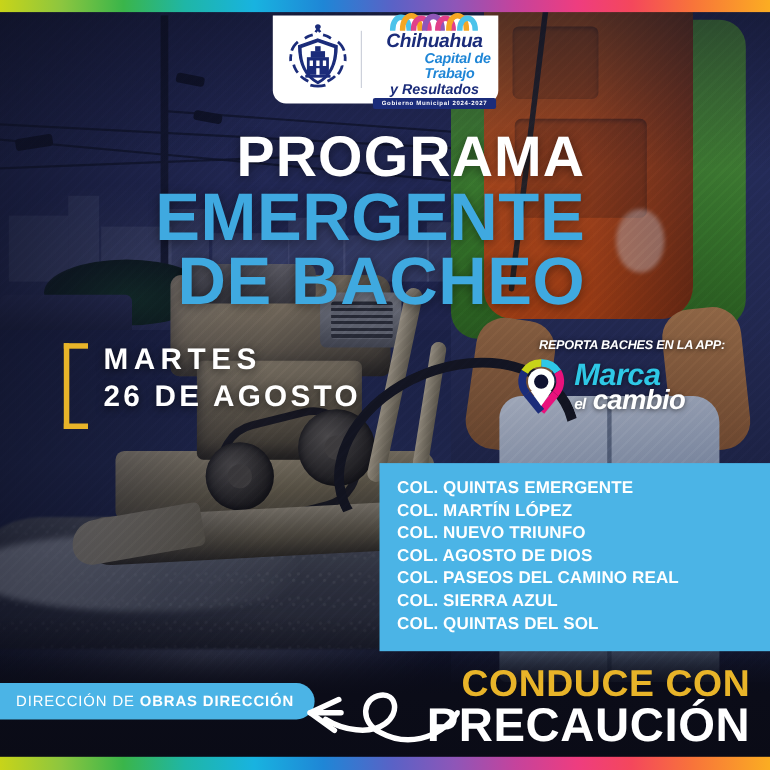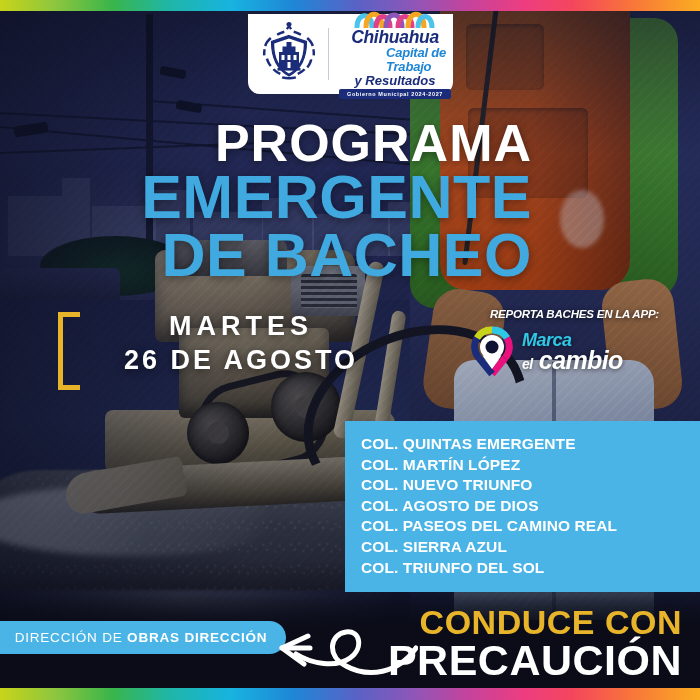--- a/index.html
+++ b/index.html
@@ -205,34 +205,34 @@
     text-shadow:0 2px 10px rgba(0,0,0,.45); }
   .t-emergente { font-size:61px; font-weight:bold; color:#3fa9e0; letter-spacing:.5px; line-height:.95;
     text-shadow:0 2px 10px rgba(0,0,0,.45); }
   .t-bacheo { font-size:61px; font-weight:bold; color:#3fa9e0; letter-spacing:.5px; line-height:.95;
     text-shadow:0 2px 10px rgba(0,0,0,.45); }
 
   
   .date-block { position:absolute; left:58px; top:312px; width:330px; height:78px; z-index:35; }
   .bracket { position:absolute; left:0; top:0; width:22px; height:78px;
     border-left:5px solid #e8b429; border-top:5px solid #e8b429; border-bottom:5px solid #e8b429; }
-  .date-text { position:absolute; left:36px; top:-2px; width:294px; text-align:center; }
+  .date-text { position:absolute; left:36px; top:-2px; width:294px; text-align:left; }
   .d-dia { font-size:27px; font-weight:bold; color:#ffffff; letter-spacing:5px; line-height:1.25;
     text-shadow:0 2px 8px rgba(0,0,0,.6); }
   .d-fecha { font-size:27px; font-weight:bold; color:#ffffff; letter-spacing:3px; line-height:1.2;
     text-shadow:0 2px 8px rgba(0,0,0,.6); }
 
   
   .app-block { position:absolute; left:462px; top:308px; width:225px; z-index:35; }
   .app-label { font-size:11.5px; font-weight:bold; font-style:italic; color:#ffffff;
     letter-spacing:-.2px; text-align:center; text-shadow:0 1px 5px rgba(0,0,0,.7); }
   .app-logo { display:flex; align-items:center; gap:6px; margin-top:6px; padding-left:6px; }
   .pin { width:48px; height:52px; flex:0 0 48px; }
   .app-words { display:flex; flex-direction:column; line-height:.88; }
-  .aw-marca { font-size:18px; font-weight:bold; font-style:italic; color:#2ec8e6; letter-spacing:-.5px;
+  .aw-marca { font-size:28px; font-weight:bold; font-style:italic; color:#2ec8e6; letter-spacing:-.5px;
     text-shadow:0 1px 5px rgba(0,0,0,.6); }
   .aw-cambio { font-size:25px; font-weight:bold; font-style:italic; color:#ffffff; letter-spacing:-.6px;
     text-shadow:0 1px 5px rgba(0,0,0,.6); }
   .aw-el { font-size:14px; font-weight:bold; font-style:italic; }
 
   
   .colonias { position:absolute; left:345px; top:421px; width:355px; padding:13px 0 14px 16px;
     background:#4bb4e6; z-index:35; }
   .col-item { font-size:15.5px; font-weight:bold; color:#ffffff; line-height:1.33; letter-spacing:.1px;
     white-space:nowrap; }
@@ -411,21 +411,21 @@
     </div>
   </div>
 
   <div class="colonias">
     <div class="col-item">COL. QUINTAS EMERGENTE</div>
     <div class="col-item">COL. MARTÍN LÓPEZ</div>
     <div class="col-item">COL. NUEVO TRIUNFO</div>
     <div class="col-item">COL. AGOSTO DE DIOS</div>
     <div class="col-item">COL. PASEOS DEL CAMINO REAL</div>
     <div class="col-item">COL. SIERRA AZUL</div>
-    <div class="col-item">COL. TRIUNFO DEL SOL</div>
+    <div class="col-item">COL. QUINTAS DEL SOL</div>
   </div>
 
   <div class="bottom-fade"></div>
 
   <div class="dir-pill">
     <div class="dir-text"><span class="dir-light">DIRECCIÓN DE </span><b>OBRAS DIRECCIÓN</b></div>
   </div>
 
   <svg class="squiggle" viewBox="0 0 150 78">
     <path d="M148 40 C130 66, 100 70, 78 58 C58 48, 62 26, 78 24 C92 22, 96 40, 82 50 C68 60, 44 56, 28 46" fill="none" stroke="#ffffff" stroke-width="5" stroke-linecap="round"></path>

